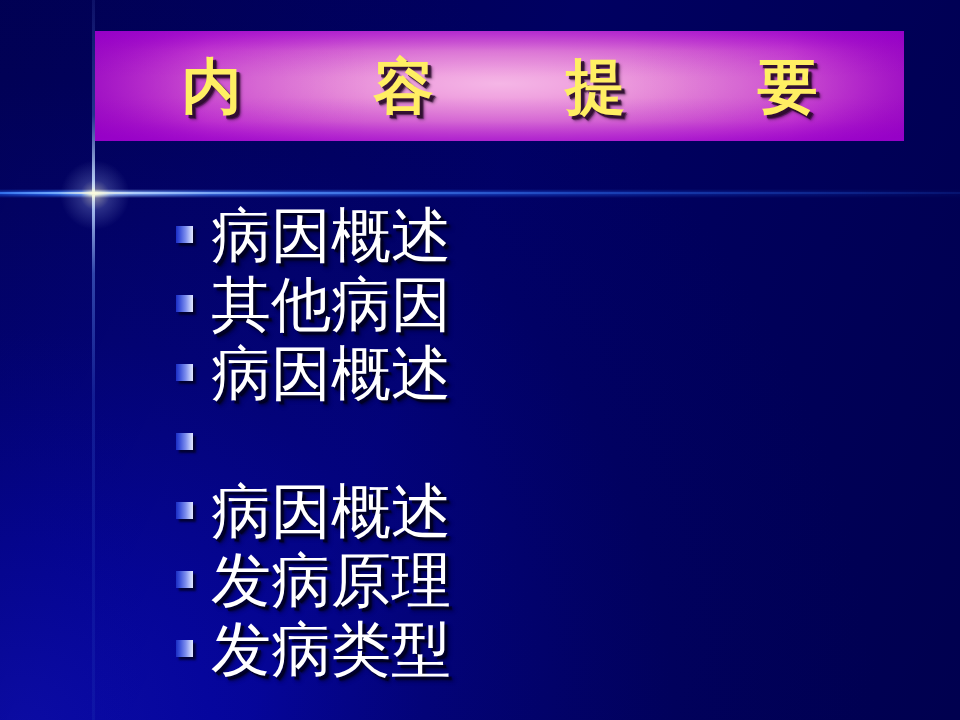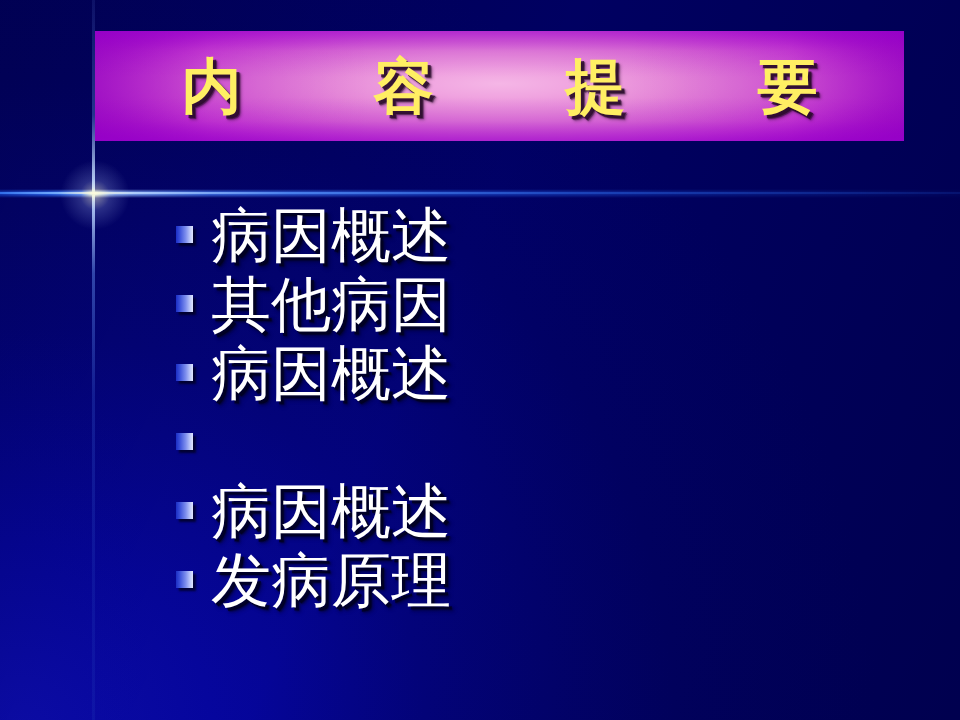--- a/index.html
+++ b/index.html
@@ -228,15 +228,19 @@
     <div class="bullet-row">
       <span class="bullet-marker"></span>
       <span class="bullet-text">病因概述</span>
     </div>
 
     <div class="bullet-row">
       <span class="bullet-marker"></span>
       <span class="bullet-text">发病原理</span>
     </div>
 
+    <div class="bullet-row">
+      <span class="bullet-marker"></span>
+      <span class="bullet-text">发病类型</span>
+    </div>
 
   </div>
 </div>
 
 </body></html>

